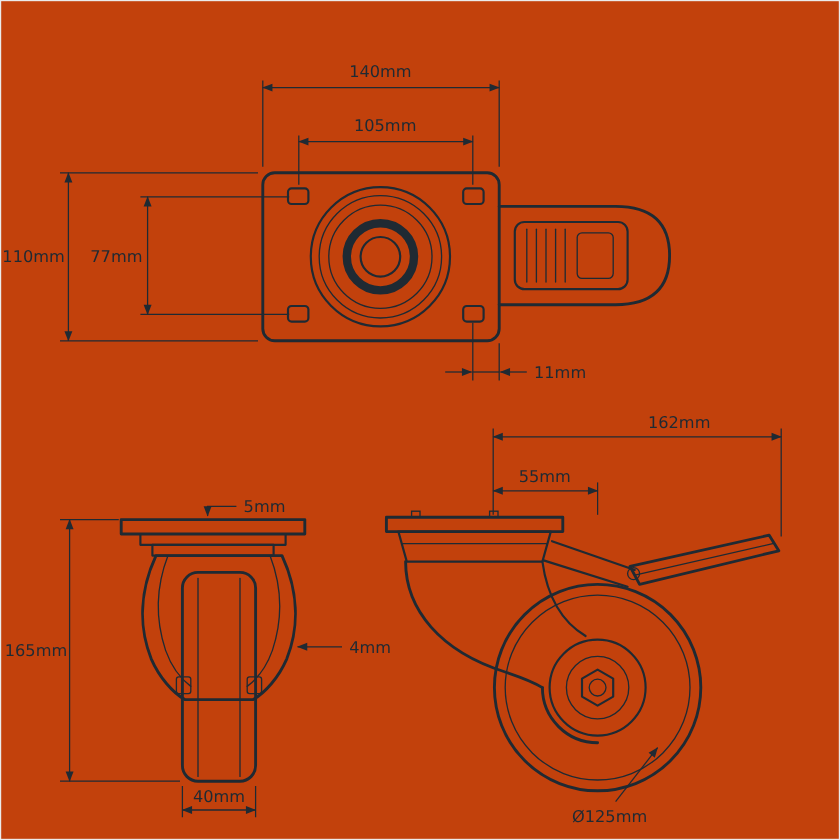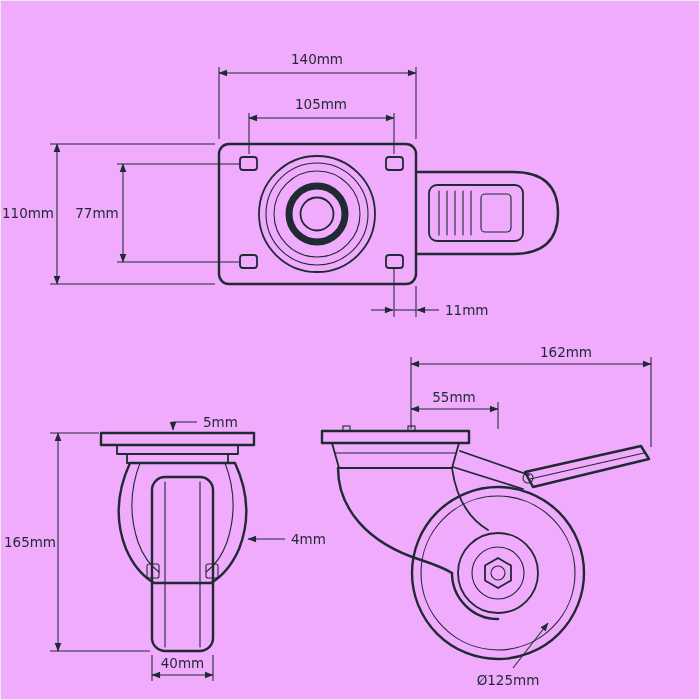--- a/index.html
+++ b/index.html
@@ -1,19 +1,19 @@
 <!DOCTYPE html>
 <html><head>
 <meta charset="utf-8">
 <style>
   html,body { margin:0; padding:0; background:#ffffff; }
   .frame {
     width:698px; height:698px;
     border:1px solid #ebebeb;
-    background:#f0abfc;
+    background:#c2410c;
     position:relative;
     font-family:"DejaVu Sans","Liberation Sans",sans-serif;
   }
   svg { display:block; }
   
   .o   { fill:none; stroke:#1f2a33; stroke-width:2.4; stroke-linecap:round; stroke-linejoin:round; }
   .m   { fill:none; stroke:#1f2a33; stroke-width:1.8; stroke-linecap:round; stroke-linejoin:round; }
   .t   { fill:none; stroke:#1f2a33; stroke-width:1.1; stroke-linecap:round; }
   .d   { fill:none; stroke:#1f2a33; stroke-width:1.05; }
   .ring{ fill:none; stroke:#1f2a33; stroke-width:7; }

